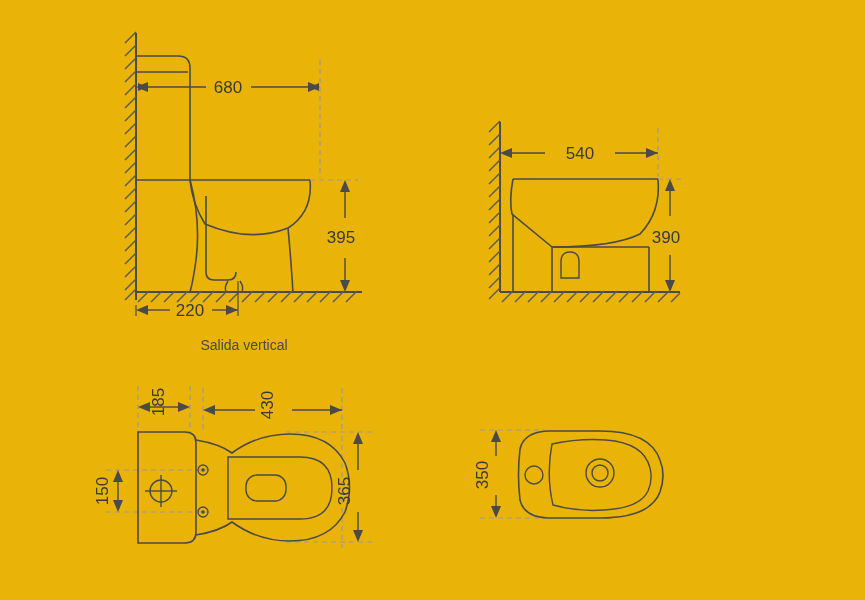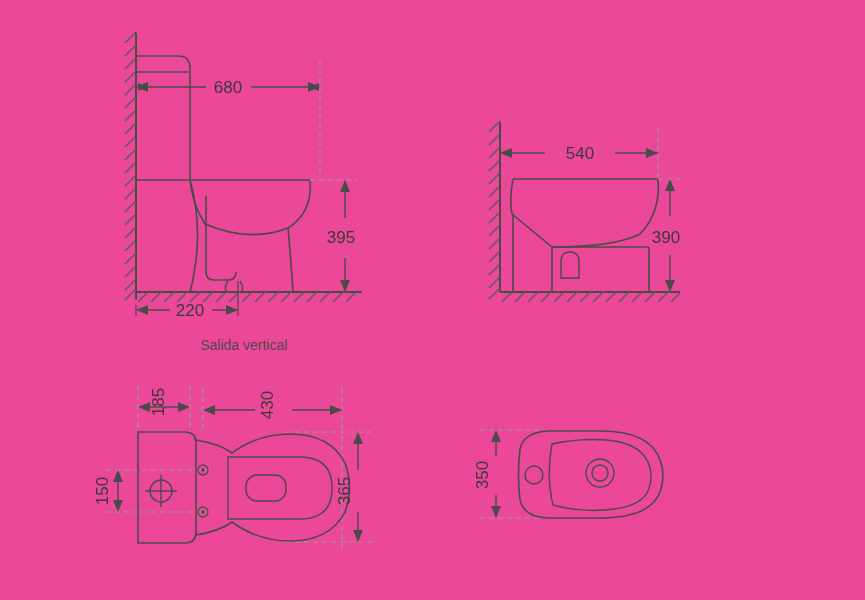--- a/index.html
+++ b/index.html
@@ -11,21 +11,21 @@
     width: 865px;
     height: 600px;
     font-family: "Liberation Sans", sans-serif;
     color: #3a3a3a;
     overflow: hidden;
   }
   #sheet {
     position: relative;
     width: 865px;
     height: 600px;
-    background: #ec4899;
+    background: #eab308;
   }
   svg.drawing {
     position: absolute;
     left: 0;
     top: 0;
     width: 865px;
     height: 600px;
   }
   .dim-text {
     font-family: "Liberation Sans", sans-serif;

